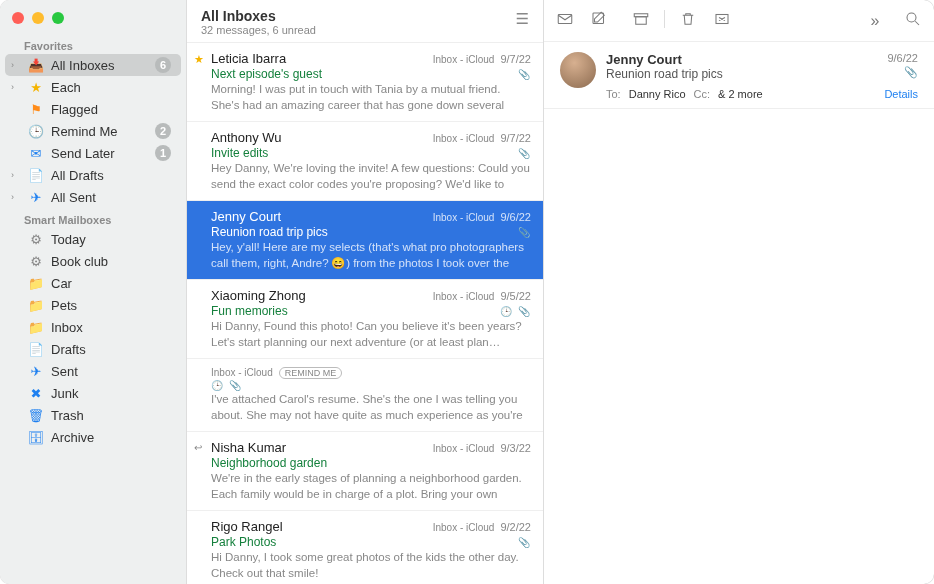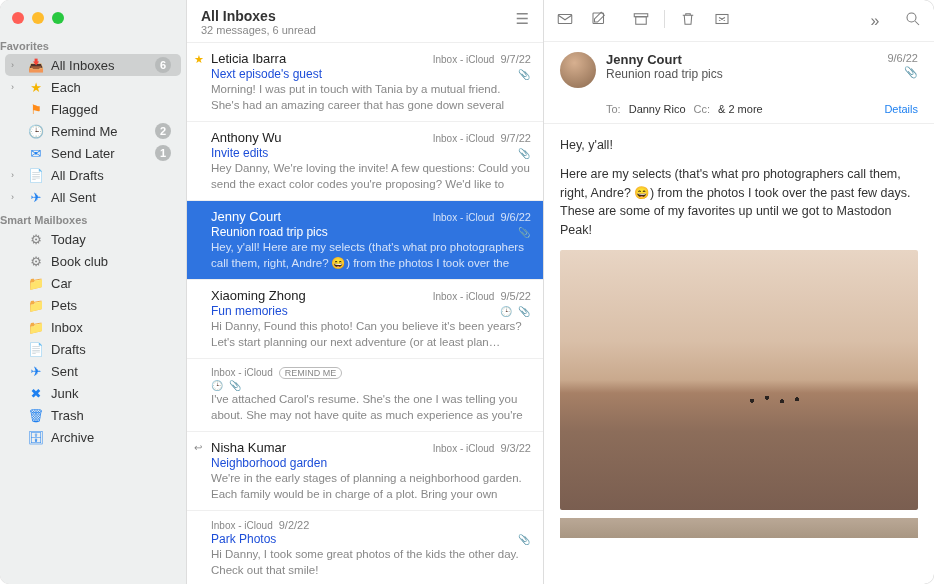--- a/index.html
+++ b/index.html
@@ -4,21 +4,21 @@
 <style>
 * { box-sizing: border-box; margin: 0; padding: 0; }
 body { font-family: -apple-system, BlinkMacSystemFont, "Segoe UI", Helvetica, sans-serif; font-size: 13px; color: #333; width: 934px; height: 584px; overflow: hidden; background: #fff; border-radius: 10px; box-shadow: 0 0 1px rgba(0,0,0,0.4); }
 .window { display: flex; height: 100%; }
 
 
 .sidebar { width: 187px; background: #eef0f0; border-right: 1px solid #ddd; display: flex; flex-direction: column; overflow-y: auto; }
 .traffic { display: flex; gap: 8px; padding: 12px 12px 10px; }
 .dot { width: 12px; height: 12px; border-radius: 50%; }
 .dot.red { background: #ff5f57; } .dot.yellow { background: #febc2e; } .dot.green { background: #28c840; }
-.section-label { font-size: 11px; color: #8a8a8a; font-weight: 600; padding: 6px 0 2px; }
+.section-label { font-size: 11px; color: #8a8a8a; font-weight: 600; padding: 6px 24px 2px; }
 .sidebar-item { display: flex; align-items: center; padding: 3px 10px 3px 22px; margin: 0 5px; border-radius: 5px; cursor: default; position: relative; font-size: 13px; color: #333; height: 22px; }
 .sidebar-item.selected { background: #cfd1d1; }
 .sidebar-item .chev { position: absolute; left: 6px; font-size: 9px; color: #888; }
 .sidebar-item .icon { width: 18px; text-align: center; margin-right: 6px; color: #1f80f0; font-size: 13px; }
 .sidebar-item.gray .icon { color: #888; }
 .sidebar-item .label { flex: 1; white-space: nowrap; overflow: hidden; text-overflow: ellipsis; }
 .sidebar-item .badge { background: #b8bbbb; color: #fff; border-radius: 8px; font-size: 11px; min-width: 16px; height: 16px; padding: 0 5px; display: flex; align-items: center; justify-content: center; font-weight:600;}
 
 
 .list { width: 357px; border-right: 1px solid #ddd; display: flex; flex-direction: column; }
@@ -29,21 +29,21 @@
 .filter-icon { color: #888; font-size: 15px; padding-top: 2px; cursor:pointer; }
 .messages { flex: 1; overflow-y: auto; }
 .msg { padding: 8px 12px 8px 24px; border-bottom: 1px solid #efefef; font-size: 12px; color: #888; position: relative; cursor: default; }
 .msg.selected { background: #2f74e0; color: #d4e2f9; }
 .msg.selected .from, .msg.selected .subj { color: #fff; }
 .msg .row1 { display: flex; align-items: baseline; gap: 6px; }
 .msg .from { font-weight: 400; color: #222; flex: 1; font-size: 13px; }
 .msg .mailbox { font-size: 10px; }
 .msg .date { font-size: 11px; }
 .msg .row2 { display: flex; align-items: center; gap: 6px; margin: 1px 0; }
-.msg .subj { color: #1d4ed8; flex: 1; font-size: 12px; white-space:nowrap; overflow:hidden; text-overflow:ellipsis;}
+.msg .subj { color: #15803d; flex: 1; font-size: 12px; white-space:nowrap; overflow:hidden; text-overflow:ellipsis;}
 .msg .attach { font-size: 10px; }
 .msg .preview { font-size: 11.5px; line-height: 1.35; max-height: 31px; overflow: hidden; }
 .msg .marker { position: absolute; left: 7px; top: 10px; font-size: 11px; }
 .msg .star { color: #f5b400; }
 .msg .dotm { width: 8px; height: 8px; border-radius: 50%; background: #2f74e0; }
 .msg .reply { color: #888; font-size:10px; }
 .msg .badge-remind { font-size: 9px; border: 1px solid #bbb; border-radius: 7px; padding: 0 5px; color:#888; }
 .msg.selected .mailbox, .msg.selected .date, .msg.selected .preview, .msg.selected .attach { color: #d4e2f9; }
 .msg .clock { font-size:10px; }
 
@@ -57,21 +57,21 @@
 .tb-btn svg { width:18px; height:18px; stroke:#7a7a7a; fill:none; stroke-width:1.4; }
 .divider { width:1px; height:18px; background:#ddd; }
 .reader-head { padding: 10px 16px 8px; border-bottom: 1px solid #eee; }
 .reader-head .top { display:flex; align-items:flex-start; gap:10px; }
 .avatar { width:36px; height:36px; border-radius:50%; background: radial-gradient(circle at 40% 30%, #d7b090, #8b6a4f); flex-shrink:0; }
 .reader-head .name-block { flex:1; }
 .reader-head .name { font-weight:700; font-size:13px; }
 .reader-head .subj { font-size:12px; color:#555; }
 .reader-head .date { font-size:11px; color:#888; }
 .reader-head .attach-icon { font-size:11px; color:#888; margin-top:2px; }
-.reader-head .addr { font-size:11px; color:#888; margin-top:15px; display:flex; gap:8px; align-items:center; padding-left:46px; }
+.reader-head .addr { font-size:11px; color:#888; margin-top:0; display:flex; gap:8px; align-items:center; padding-left:46px; }
 .reader-head .addr .lbl { color:#888; }
 .reader-head .addr .val { color:#333; }
 .reader-head .details { color:#1f80f0; margin-left:auto; cursor:pointer; }
 .reader-body { padding: 12px 16px; font-size:12.5px; line-height:1.5; color:#333; overflow:auto; flex:1; }
 .reader-body p { margin-bottom: 10px; }
 .photo { width:100%; height:260px; background: linear-gradient(to bottom, #e8d5c4 0%, #d9bfa8 35%, #c9a98d 50%, #a78066 55%, #8c6d5a 70%, #7a5e50 100%); margin-top:8px; border-radius:2px; position:relative; }
 .photo::after { content:""; position:absolute; left:52%; top:56%; width:60px; height:14px;  background:
   radial-gradient(circle at 10% 40%, #2a2320 2px, transparent 2px),
   radial-gradient(circle at 35% 20%, #2a2320 2px, transparent 2px),
   radial-gradient(circle at 60% 45%, #2a2320 2px, transparent 2px),
@@ -248,20 +248,21 @@
             <span class="mailbox">Inbox - iCloud</span>
             <span class="date">9/3/22</span>
           </div>
           <div class="row2">
             <span class="subj">Neighborhood garden</span>
           </div>
           <div class="preview">We're in the early stages of planning a neighborhood garden. Each family would be in charge of a plot. Bring your own wateri…</div>
         </div>
         <div class="msg">
           <div class="row1">
+            <span class="from">Rigo Rangel</span>
             <span class="mailbox">Inbox - iCloud</span>
             <span class="date">9/2/22</span>
           </div>
           <div class="row2">
             <span class="subj">Park Photos</span>
             <span class="attach">📎</span>
           </div>
           <div class="preview">Hi Danny, I took some great photos of the kids the other day. Check out that smile!</div>
         </div>
       </div>
@@ -315,20 +316,14 @@
       </div>
       <div class="addr">
         <span class="lbl">To:</span>
         <span class="val">Danny Rico</span>
         <span class="lbl">Cc:</span>
         <span class="val">&amp; 2 more</span>
         <span class="details">Details</span>
       </div>
     </div>
 
-    <div class="reader-body">
-      <p>Hey, y'all!</p>
-      <p>Here are my selects (that's what pro photographers call them, right, Andre? 😄) from the photos I took over the past few days. These are some of my favorites up until we got to Mastodon Peak!</p>
-      <div class="photo"></div>
-      <div class="photo2"></div>
-    </div>
   </div>
 </div>
 
 </body></html>

